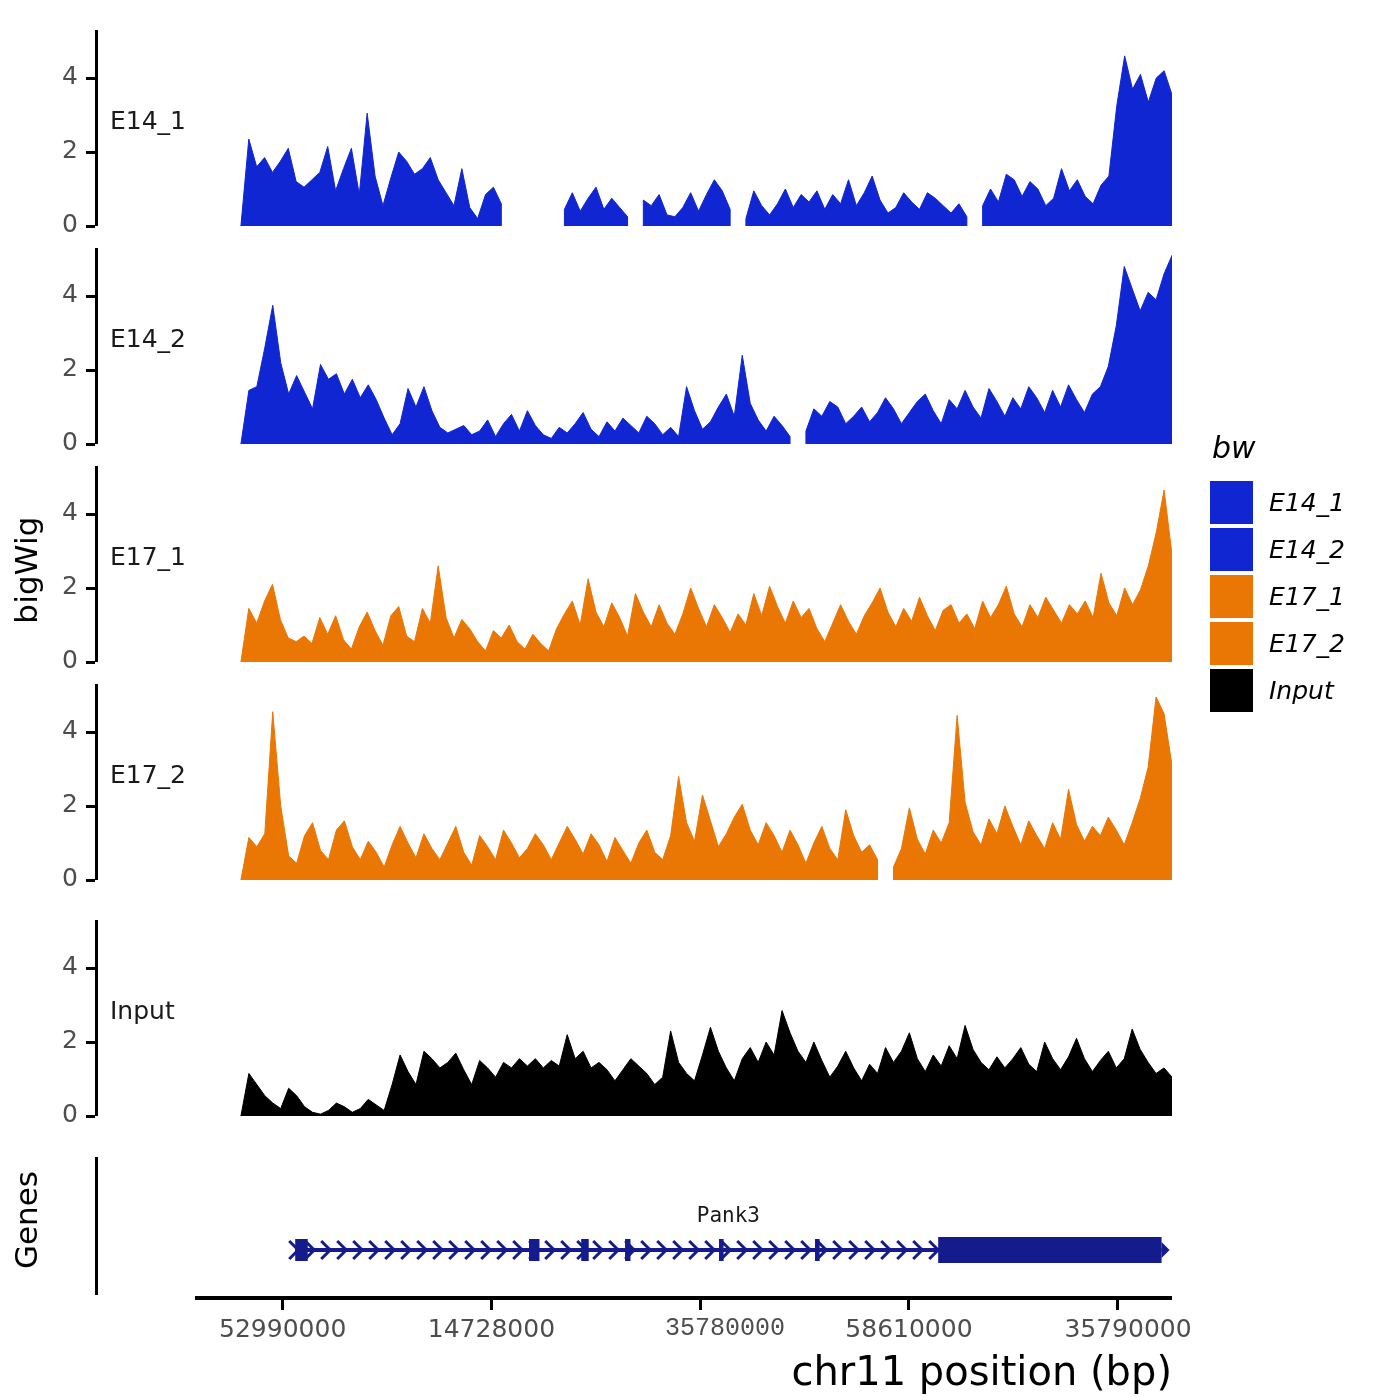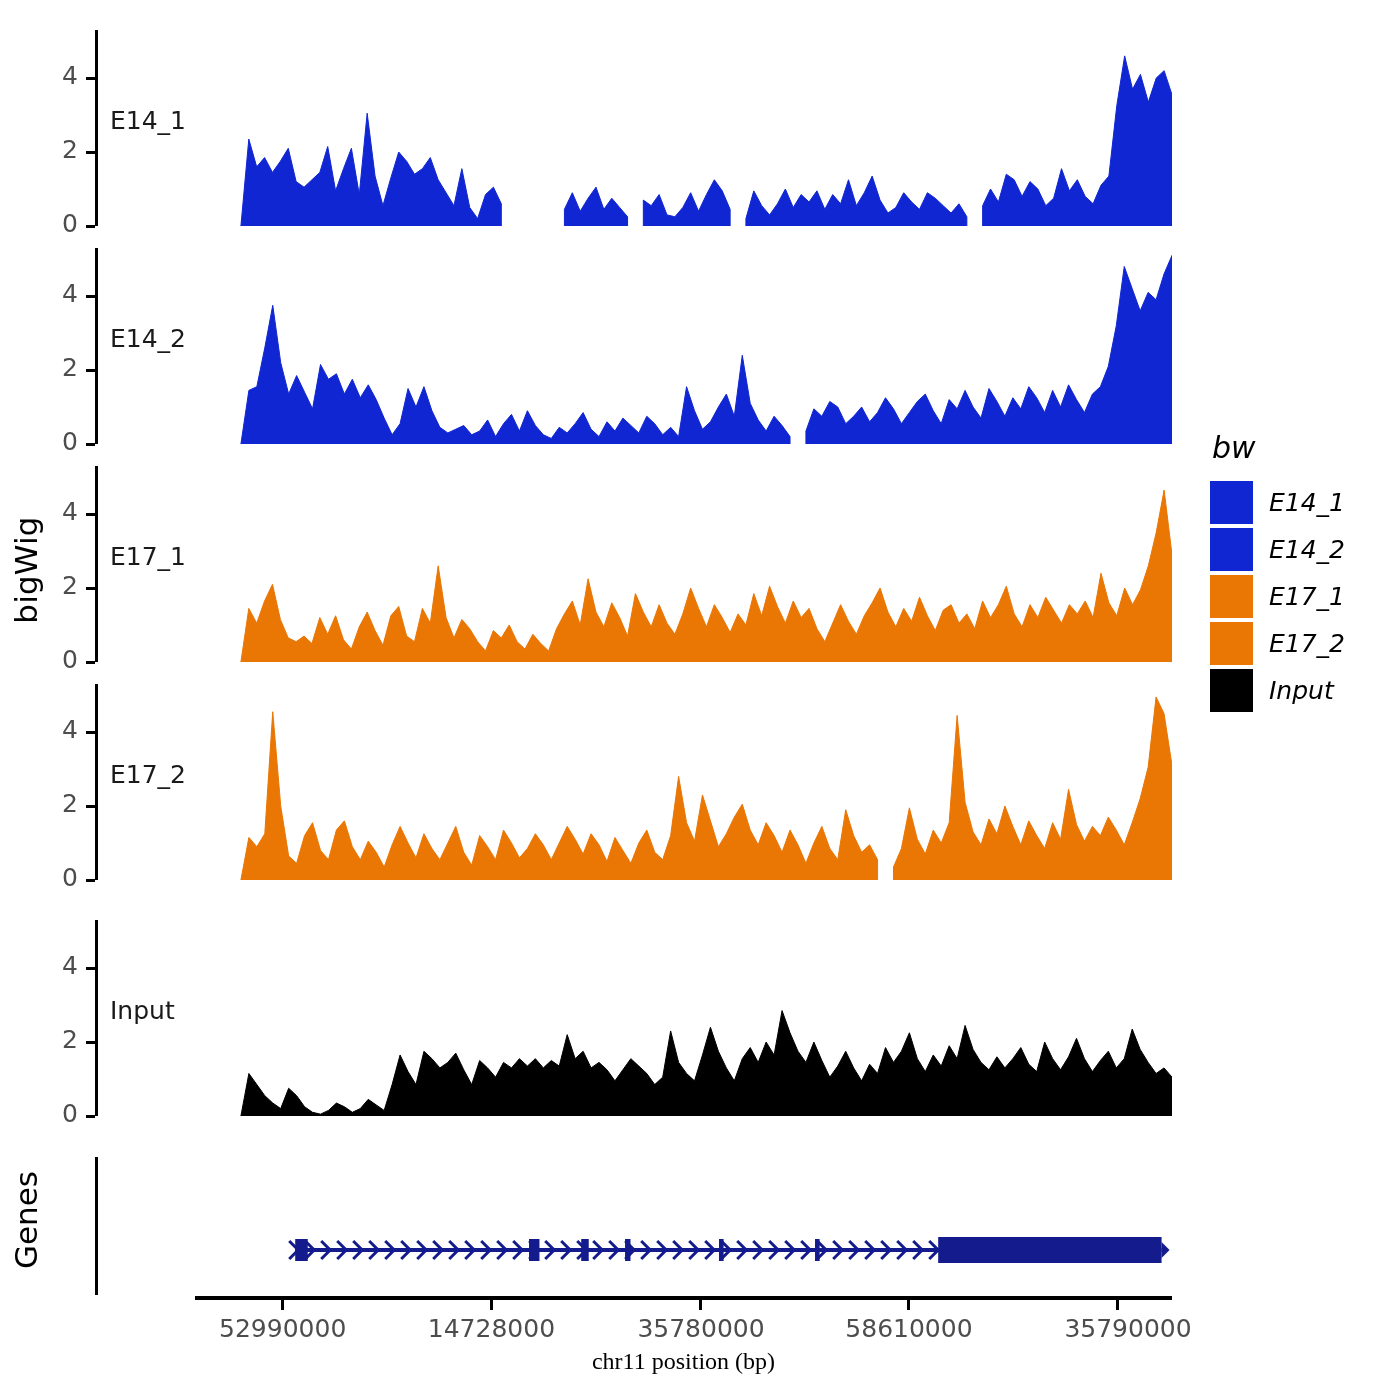--- a/index.html
+++ b/index.html
@@ -137,24 +137,23 @@
     font-size: 25px;
     color: #4d4d4d;
     white-space: nowrap;
     transform: translateX(-50%);
   }
   #xlab {
     position: absolute;
     left: 195px;
     top: 1348px;
     width: 977px;
-    text-align: center;
-    font-size: 24px;
-    color: #000;
-    font-family: Liberation Serif, serif;
+    text-align: right;
+    font-size: 40px;
+    color: #000;
   }
 
   
   #legend {
     position: absolute;
     left: 1210px;
     top: 430px;
     width: 186px;
     font-style: italic;
   }
@@ -273,20 +272,21 @@
         <div class="plotarea">
           <svg width="1074" height="196" viewBox="0 0 1074 196">
             <path d="M 142.92 196.00 L 142.92 196.00 L 150.88 153.47 L 158.83 164.57 L 166.79 175.66 L 174.75 183.06 L 182.71 188.60 L 190.67 168.26 L 198.62 175.66 L 206.58 186.75 L 214.54 192.30 L 222.50 194.15 L 230.46 190.45 L 238.41 183.06 L 246.37 186.75 L 254.33 192.30 L 262.29 188.60 L 270.25 179.36 L 278.20 184.91 L 286.16 190.45 L 294.12 164.57 L 302.08 134.98 L 310.04 151.62 L 317.99 164.57 L 325.95 131.28 L 333.91 138.68 L 341.87 147.92 L 349.83 142.38 L 357.78 133.13 L 365.74 149.77 L 373.70 164.57 L 381.66 140.53 L 389.62 147.92 L 397.57 157.17 L 405.53 142.38 L 413.49 147.92 L 421.45 138.68 L 429.41 146.08 L 437.36 138.68 L 445.32 147.92 L 453.28 140.53 L 461.24 146.08 L 469.20 114.64 L 477.15 138.68 L 485.11 131.28 L 493.07 147.92 L 501.03 142.38 L 508.99 149.77 L 516.94 160.87 L 524.90 149.77 L 532.86 138.68 L 540.82 146.08 L 548.77 153.47 L 556.73 164.57 L 564.69 157.17 L 572.65 110.94 L 580.61 142.38 L 588.56 153.47 L 596.52 160.87 L 604.48 134.98 L 612.44 107.25 L 620.40 131.28 L 628.35 147.92 L 636.31 160.87 L 644.27 138.68 L 652.23 127.58 L 660.19 142.38 L 668.14 122.04 L 676.10 134.98 L 684.06 90.60 L 692.02 112.79 L 699.98 131.28 L 707.93 142.38 L 715.89 122.04 L 723.85 140.53 L 731.81 157.17 L 739.77 146.08 L 747.72 131.28 L 755.68 147.92 L 763.64 160.87 L 771.60 144.23 L 779.56 153.47 L 787.51 127.58 L 795.47 142.38 L 803.43 131.28 L 811.39 112.79 L 819.35 138.68 L 827.30 151.62 L 835.26 134.98 L 843.22 146.08 L 851.18 125.74 L 859.14 138.68 L 867.09 105.40 L 875.05 129.43 L 883.01 142.38 L 890.97 149.77 L 898.92 136.83 L 906.88 147.92 L 914.84 138.68 L 922.80 127.58 L 930.76 144.23 L 938.71 151.62 L 946.67 122.04 L 954.63 138.68 L 962.59 149.77 L 970.55 136.83 L 978.50 118.34 L 986.46 138.68 L 994.42 151.62 L 1002.38 140.53 L 1010.34 131.28 L 1018.29 147.92 L 1026.25 138.68 L 1034.21 109.09 L 1042.17 129.43 L 1050.13 142.38 L 1058.08 153.47 L 1066.04 147.92 L 1074.00 157.17 L 1074.00 196.00 Z" fill="#000000" stroke="#000000" stroke-width="1"></path>
           </svg>
         </div>
       </div>
     </div>
 
   <div class="abs" id="genes-panel">
     <div class="axisline"></div>
+    <div id="gene-name" style="left: 548.384px; top: 58px; width: 360px; text-align: center; font-family: &quot;DejaVu Sans Mono&quot;, monospace;">Pank3</div>
     <div class="abs" id="gene-model-wrap" style="left:98px; top:0; right:8px; bottom:0;"><svg width="1074" height="150" viewBox="0 0 1074 150">
           <rect x="197.20512820512818" y="103" width="866.3568376068376" height="4" fill="#141b8c"></rect>
           <path d="M 191.20512820512818 96 L 200.20512820512818 105 L 191.20512820512818 114" fill="none" stroke="#141b8c" stroke-width="3"></path>
           <path d="M 207.20512820512818 96 L 216.20512820512818 105 L 207.20512820512818 114" fill="none" stroke="#141b8c" stroke-width="3"></path>
           <path d="M 223.20512820512818 96 L 232.20512820512818 105 L 223.20512820512818 114" fill="none" stroke="#141b8c" stroke-width="3"></path>
           <path d="M 239.20512820512818 96 L 248.20512820512818 105 L 239.20512820512818 114" fill="none" stroke="#141b8c" stroke-width="3"></path>
           <path d="M 255.20512820512818 96 L 264.2051282051282 105 L 255.20512820512818 114" fill="none" stroke="#141b8c" stroke-width="3"></path>
           <path d="M 271.2051282051282 96 L 280.2051282051282 105 L 271.2051282051282 114" fill="none" stroke="#141b8c" stroke-width="3"></path>
           <path d="M 287.2051282051282 96 L 296.2051282051282 105 L 287.2051282051282 114" fill="none" stroke="#141b8c" stroke-width="3"></path>
           <path d="M 303.2051282051282 96 L 312.2051282051282 105 L 303.2051282051282 114" fill="none" stroke="#141b8c" stroke-width="3"></path>
@@ -334,21 +334,21 @@
         </svg></div>
   </div>
 
   <div id="xaxis-line"></div>
   <div id="xticks">
       <div class="xtick" style="left: 281.179px;"></div>
       <div class="xticklab" style="left: 282.679px;">52990000</div>
       <div class="xtick" style="left: 489.94px;"></div>
       <div class="xticklab" style="left: 491.44px;">14728000</div>
       <div class="xtick" style="left: 698.701px;"></div>
-      <div class="xticklab" style="left: 701px;">35780000</div>
+      <div class="xticklab" style="left: 725px; font-family: Liberation Mono, monospace;">35780000</div>
       <div class="xtick" style="left: 907.462px;"></div>
       <div class="xticklab" style="left: 908.962px;">58610000</div>
       <div class="xtick" style="left: 1116.22px;"></div>
       <div class="xticklab" style="left: 1128px;">35790000</div>
     </div>
   <div id="xlab">chr11 position (bp)</div>
 
   <div id="legend">
     <div id="legend-title">bw</div>
     <div id="legend-items">

